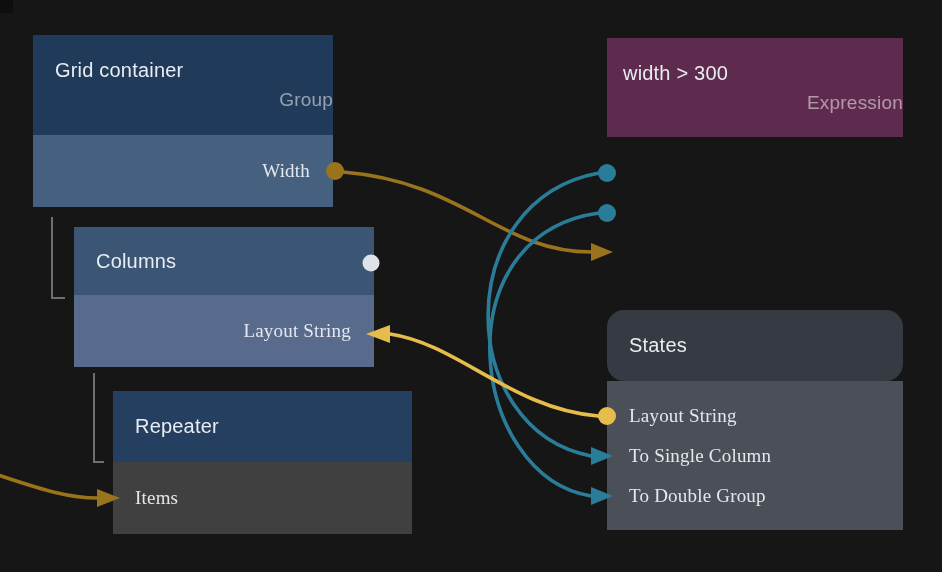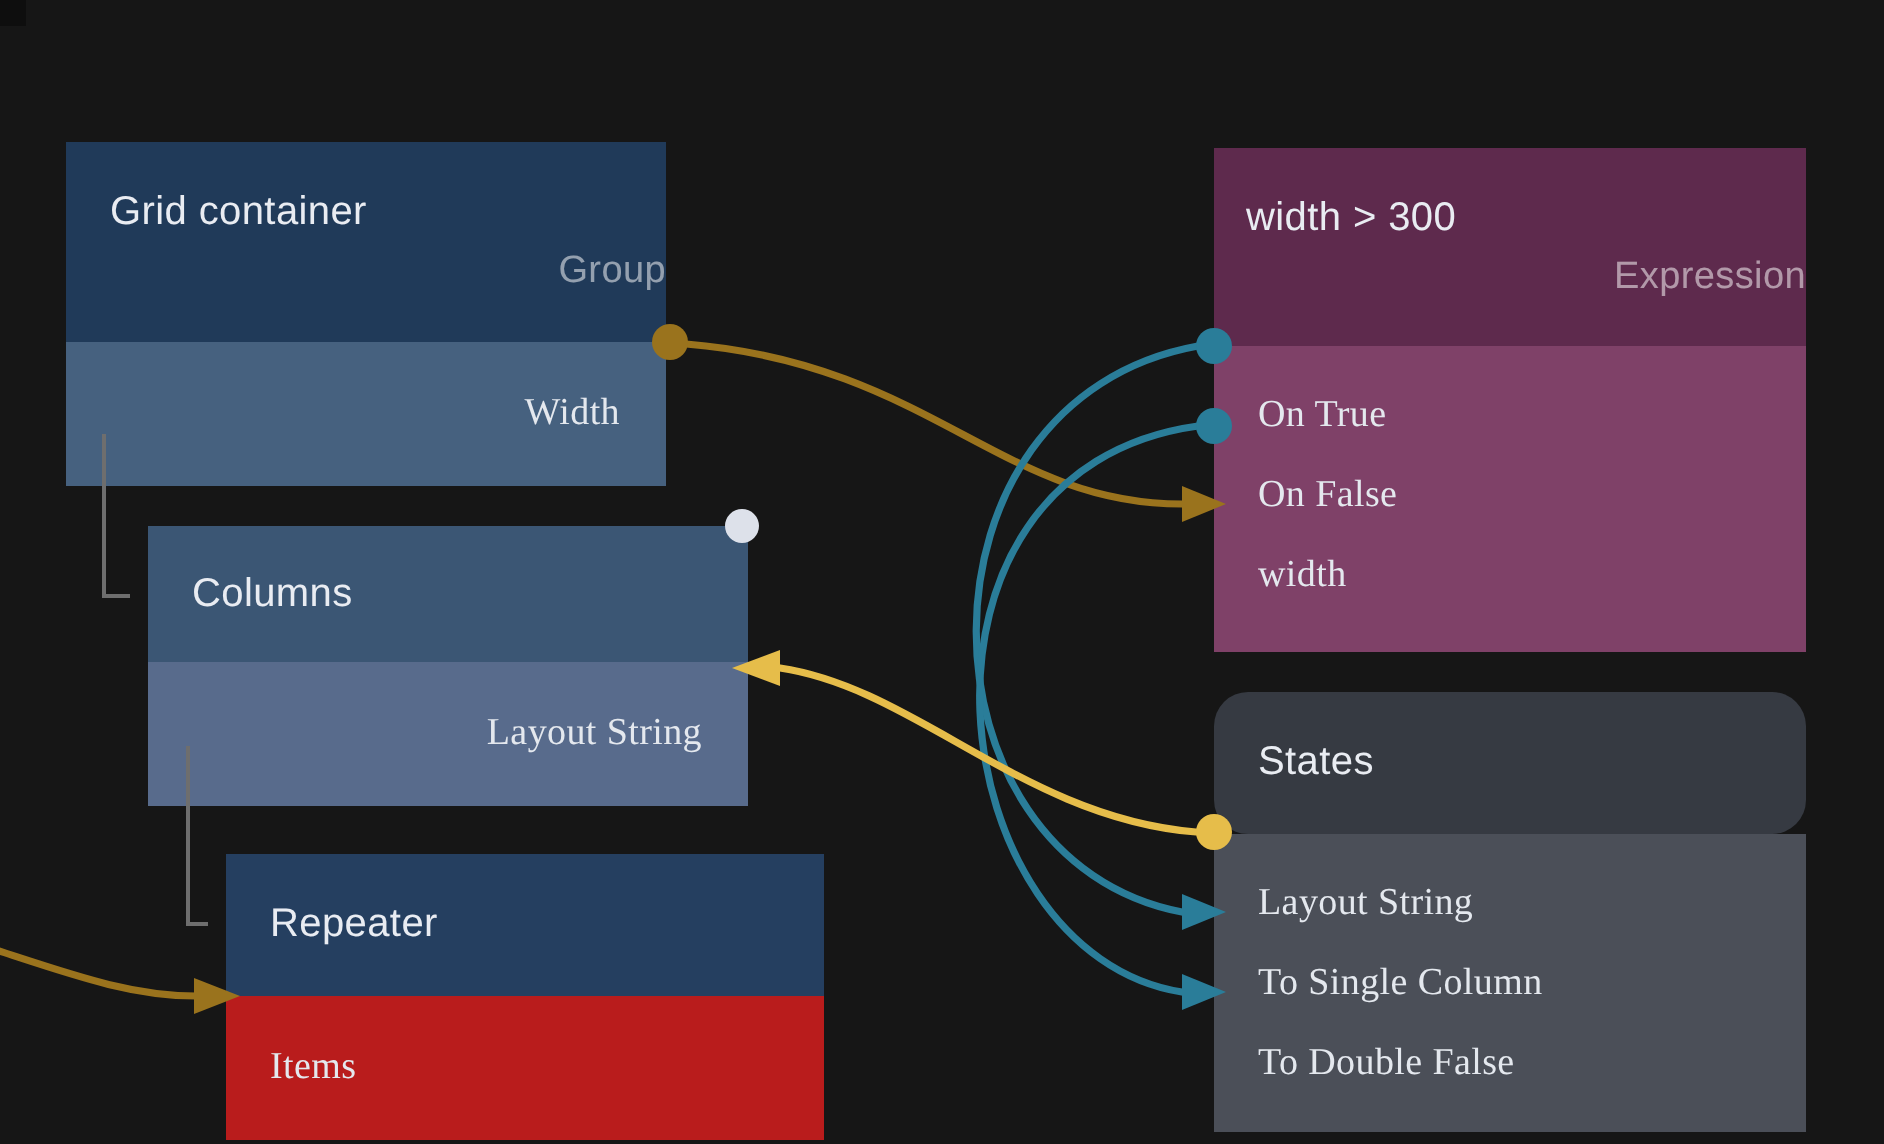--- a/index.html
+++ b/index.html
@@ -9,21 +9,21 @@
     height: 572px;
     background: #161616;
     overflow: hidden;
     font-family: "Liberation Sans", sans-serif;
     -webkit-font-smoothing: antialiased;
   }
   .corner-notch {
     position: absolute; left: 0; top: 0; width: 13px; height: 13px;
     background: #0e0e0e;
   }
-  .node { position: absolute; margin-top: 36px; }
+  .node { position: absolute; }
   .node-header {
     display: flex; flex-direction: column; justify-content: center;
     padding-left: 22px; box-sizing: border-box;
   }
   .node-title { font-size: 20px; color: #e9ecf2; letter-spacing: 0.2px; }
   .node-subtitle { font-size: 19px; color: rgba(255,255,255,0.52); margin-top: 7px; letter-spacing: 0.2px; text-align: right; }
   .node-body { position: relative; box-sizing: border-box; font-family: Liberation Serif, serif; }
   .port-row {
     position: absolute; left: 0; right: 0; height: 26px; line-height: 26px;
     font-size: 19px; color: #e4e8ee; letter-spacing: 0.2px;
@@ -36,21 +36,21 @@
     box-sizing: border-box;
   }
   .justify-end { justify-content: flex-end; padding-right: 23px; }
   .justify-start { justify-content: flex-start; padding-left: 22px; }
   
   .grid-header  { background: #203a59; height: 100px; }
   .grid-body    { background: #46617f; height: 72px; }
   .cols-header  { background: #3b5674; height: 68px; }
   .cols-body    { background: #586b8c; height: 72px; }
   .rep-header   { background: #253f60; height: 71px; }
-  .rep-body     { background: #b91c1c; height: 72px; }
+  .rep-body     { background: #404040; height: 72px; }
   .expr-header  { background: #5e2a4d; height: 99px; padding-left: 16px; }
   .expr-body    { background: #7f4168; height: 153px; }
   .states-header{ background: #363a42; height: 71px; border-radius: 17px; }
   .states-body  { background: #4b4f58; height: 149px; }
   .wires-overlay {
     position: absolute; left: 0; top: 0; width: 942px; height: 572px;
     pointer-events: none;
   }
   .wires-overlay * { pointer-events: auto; }
 </style>
@@ -93,35 +93,30 @@
         <span>Items</span>
       </div>
     </div>
   </div>
 
   <div class="node" style="left:607px; top:38px; width:296px;">
     <div class="node-header expr-header">
       <div class="node-title">width &gt; 300</div>
       <div class="node-subtitle">Expression</div>
     </div>
-    <div class="node-body expr-body">
-      <div class="port-row port-left" style="top:22px;">On True</div>
-      <div class="port-row port-left" style="top:62px;">On False</div>
-      <div class="port-row port-left" style="top:102px;">width</div>
-    </div>
   </div>
 
   <div class="node" style="left:607px; top:310px; width:296px;">
     <div class="node-header states-header">
       <div class="node-title">States</div>
     </div>
     <div class="node-body states-body">
       <div class="port-row port-left" style="top:22px;">Layout String</div>
       <div class="port-row port-left" style="top:62px;">To Single Column</div>
-      <div class="port-row port-left" style="top:102px;">To Double False</div>
+      <div class="port-row port-left" style="top:102px;">To Double Group</div>
     </div>
   </div>
 
   <svg class="wires-overlay" width="942" height="572" viewBox="0 0 942 572">
 
     <path d="M 52 217 V 298 H 65" fill="none" stroke="#6e6e6e" stroke-width="2"></path>
     <path d="M 94 373 V 462 H 104" fill="none" stroke="#6e6e6e" stroke-width="2"></path>
 
     <path d="M 343 172 C 465 182, 500 252, 591 252" fill="none" stroke="#9a731d" stroke-width="3.6" stroke-linecap="round"></path>
     <circle cx="335" cy="171" r="9" fill="#9a731d"></circle>

